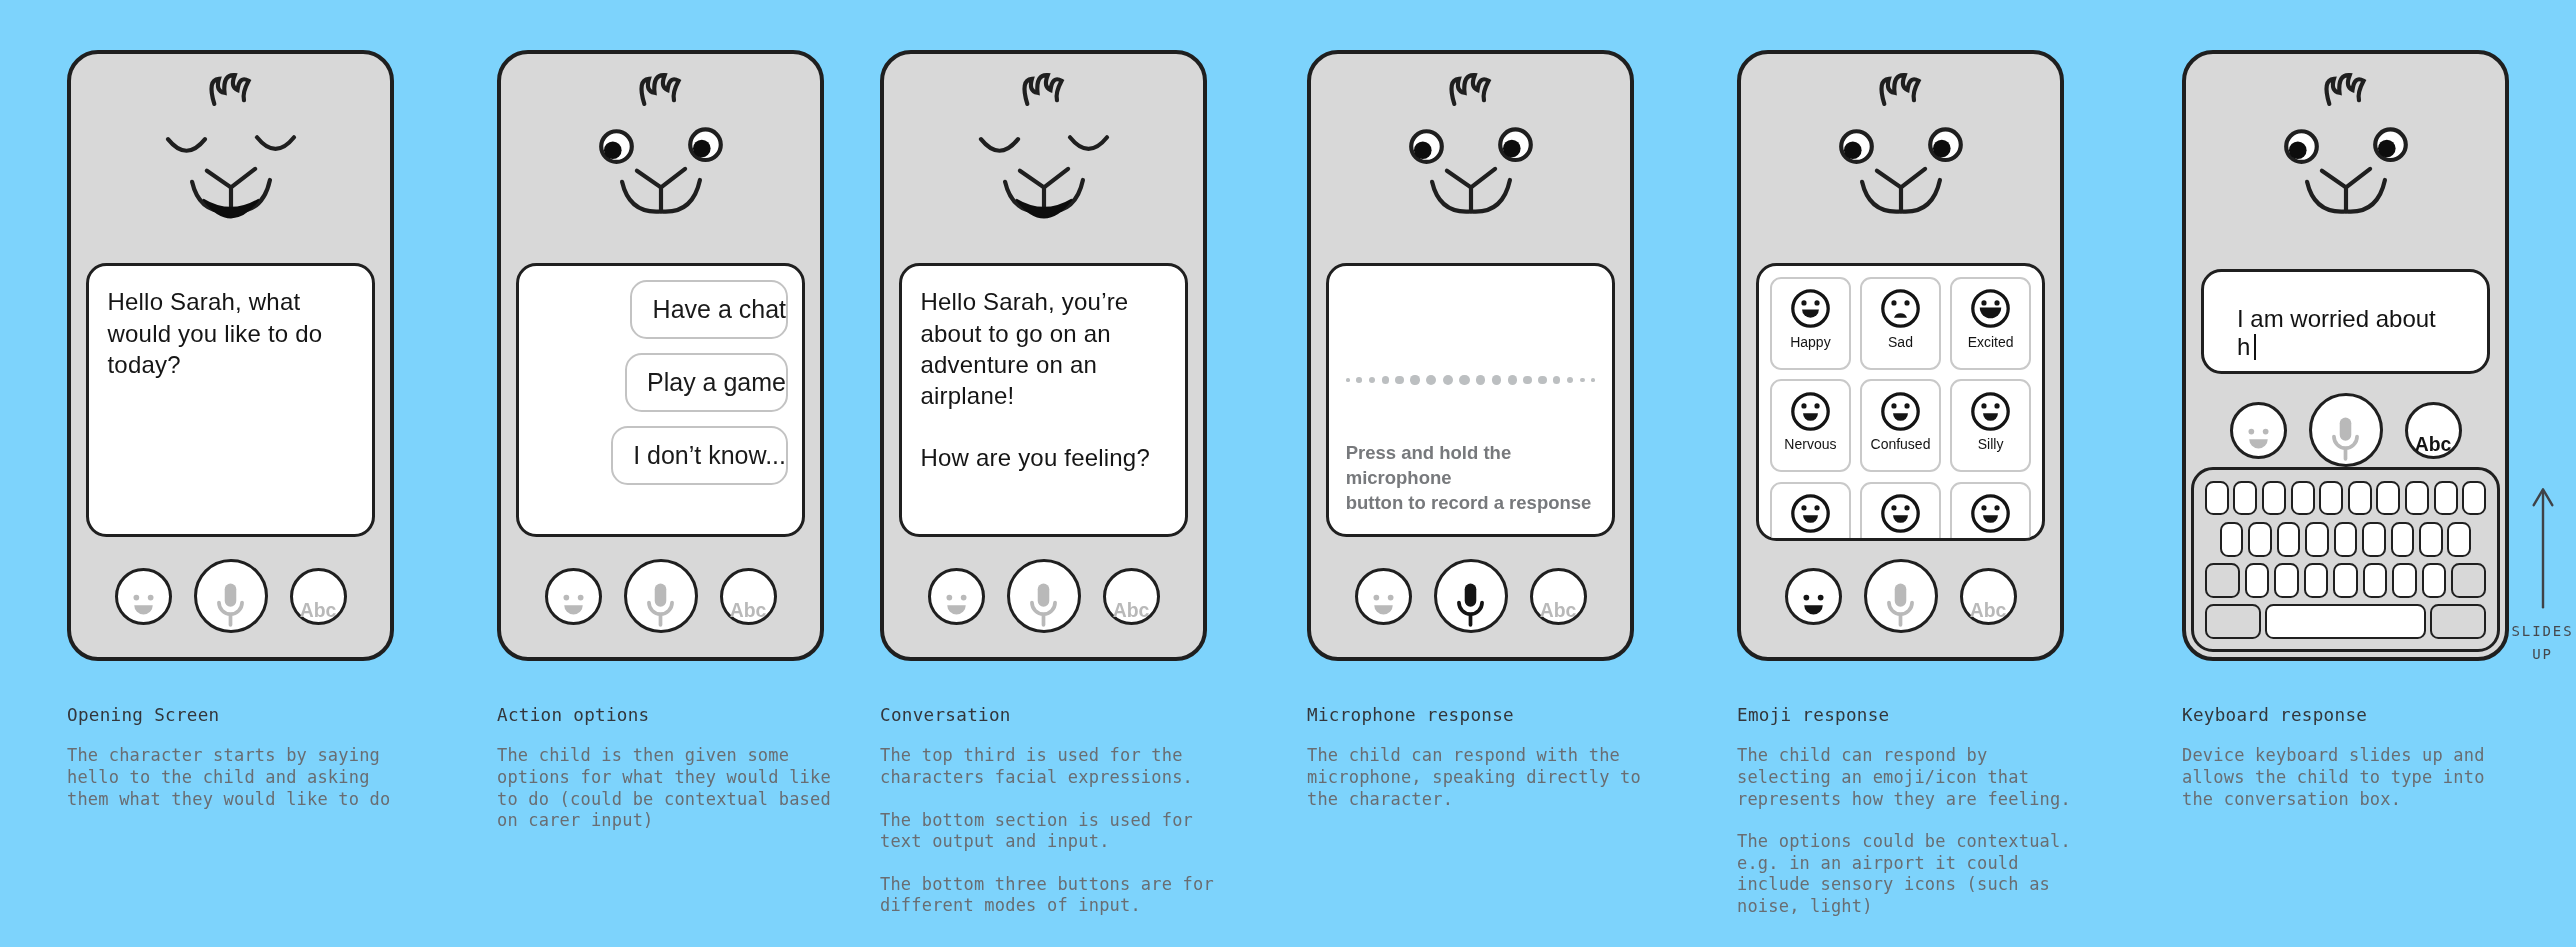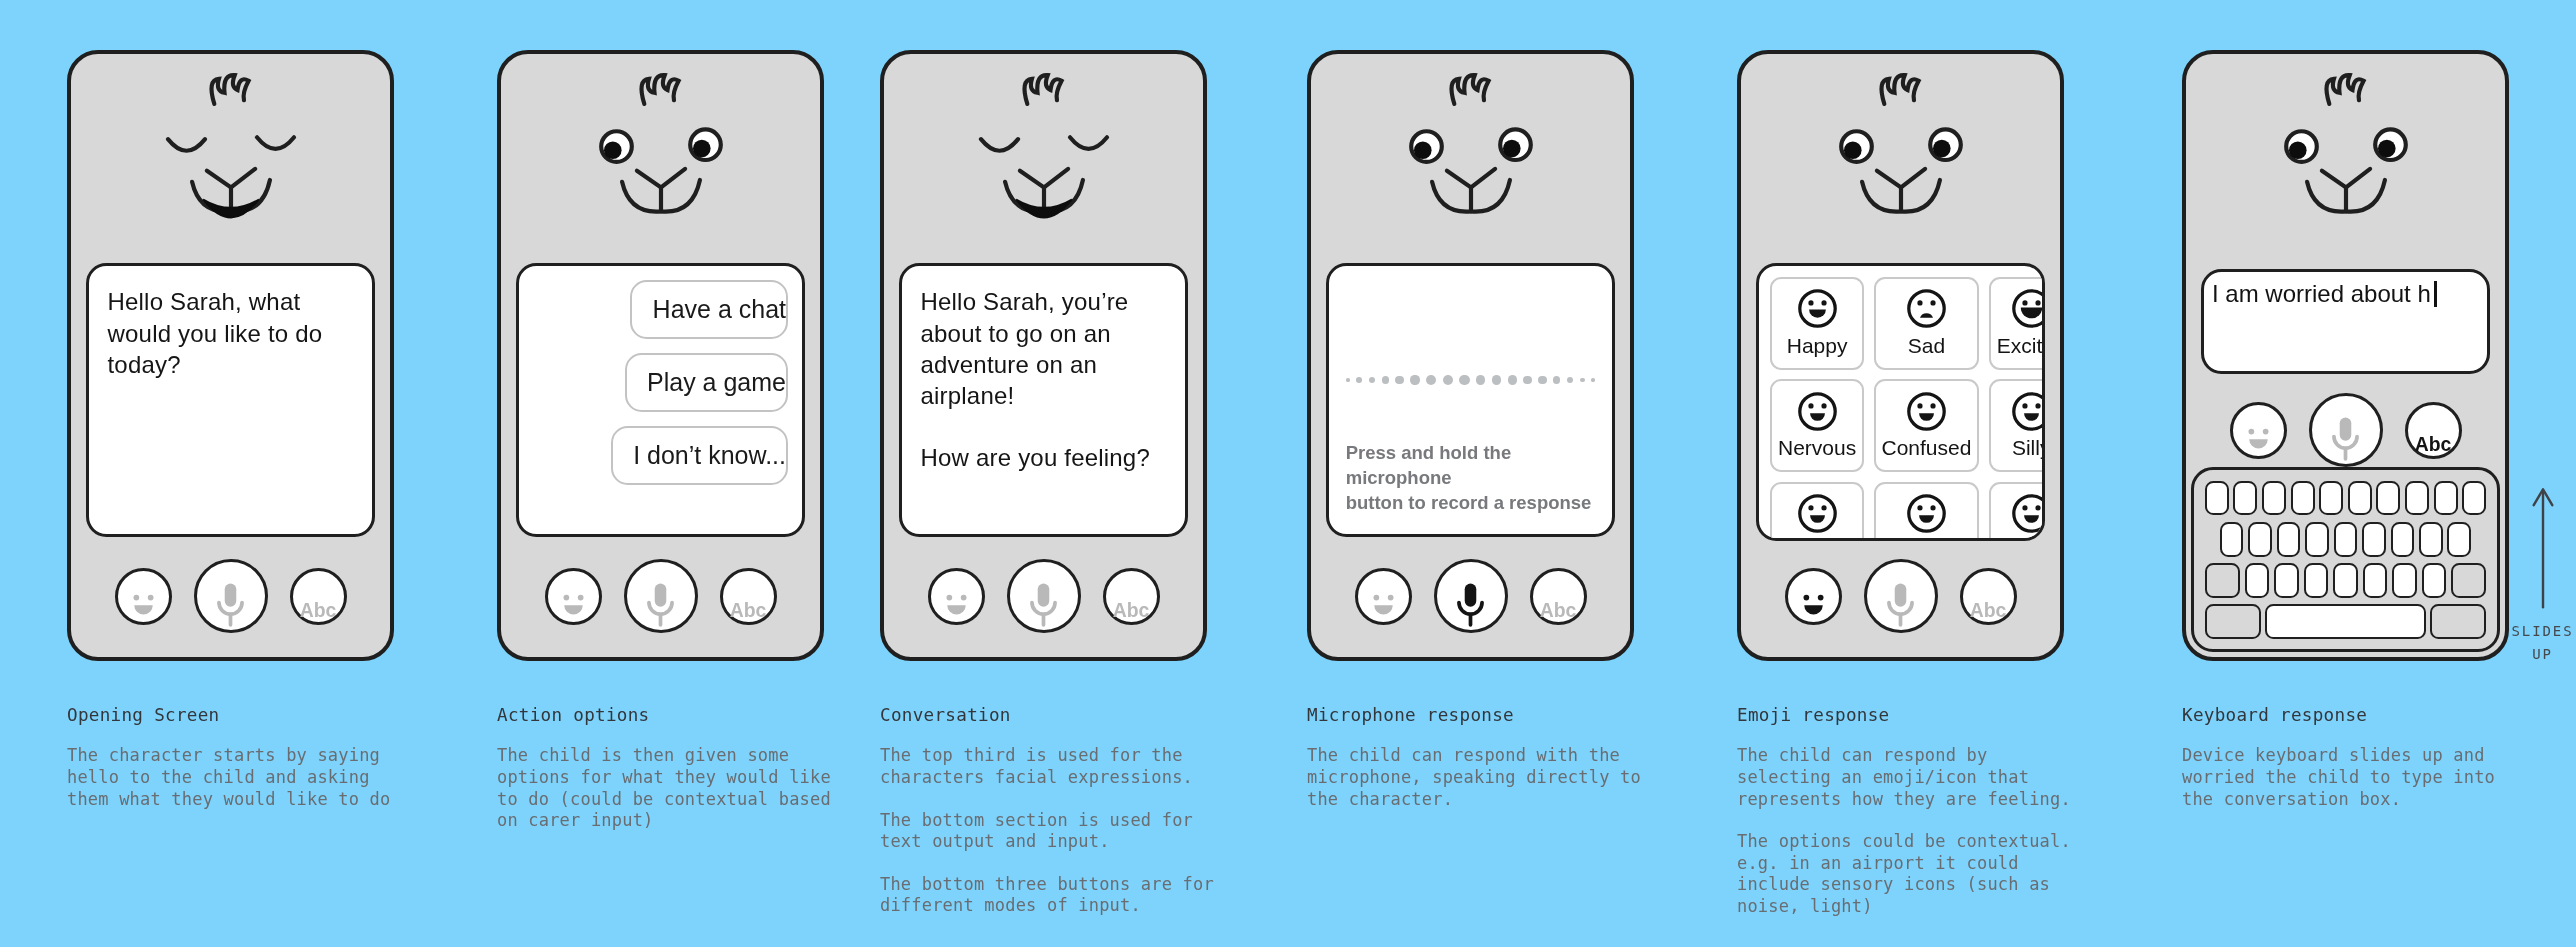--- a/index.html
+++ b/index.html
@@ -27,25 +27,25 @@
   .wave span{display:inline-block;border-radius:50%;background:var(--wave-dot,#bcbfc1);}
   .hint{position:absolute;left:16.7px;bottom:18.5px;margin:0;font-size:18.5px;line-height:1.35;
         color:var(--hint-text,#77797c);white-space:pre-line;font-weight:700;}
 
   
   .grid-box{padding:11px;height:278px;}
   .emoji-grid{display:grid;grid-template-columns:repeat(3,1fr);gap:9.3px;}
   .emoji-cell{background:#fff;border:2.3px solid var(--cell-border,#c9c9c9);border-radius:11px;height:93px;
               display:flex;flex-direction:column;align-items:center;padding-top:9.3px;gap:4.6px;
               box-sizing:border-box;cursor:pointer;font-family:inherit;}
-  .emoji-cell .lbl{font-size:21px;font-weight:500;color:#141414;}
+  .emoji-cell .lbl{font-size:14px;font-weight:500;color:#141414;}
 
   
   .typed-box{top:215px;height:105px;}
-  .typed{margin:0;padding:8px;font-size:24px;font-weight:500;color:#131313;}
+  .typed{margin:0;padding:33px;font-size:24px;font-weight:500;color:#131313;}
   .cursor{display:inline-block;width:2.3px;height:26px;background:#111;vertical-align:-4.6px;margin-left:3.7px;}
 
   
   .btn-row{position:absolute;bottom:24px;left:0;right:0;display:flex;justify-content:center;
            align-items:center;gap:22px;}
   .btn-row.raised{bottom:auto;top:339px;}
   .circle-btn{background:#fff;border:3.7px solid var(--ink,#1f1f1f);border-radius:50%;padding:0;
               display:flex;align-items:flex-end;justify-content:center;cursor:pointer;}
   .circle-btn.small{width:57px;height:57px;}
   .circle-btn.large{width:74px;height:74px;}
@@ -514,18 +514,18 @@
 selecting an emoji/icon that
 represents how they are feeling.</p>
       <p>The options could be contextual.
 e.g. in an airport it could
 include sensory icons (such as
 noise, light)</p>
     </div>
   <div class="caption" style="left:2182px">
     <h3>Keyboard response</h3>
   <p>Device keyboard slides up and
-worried the child to type into
+allows the child to type into
 the conversation box.</p>
     </div>
 
 </div>
 
 
 </body></html>

